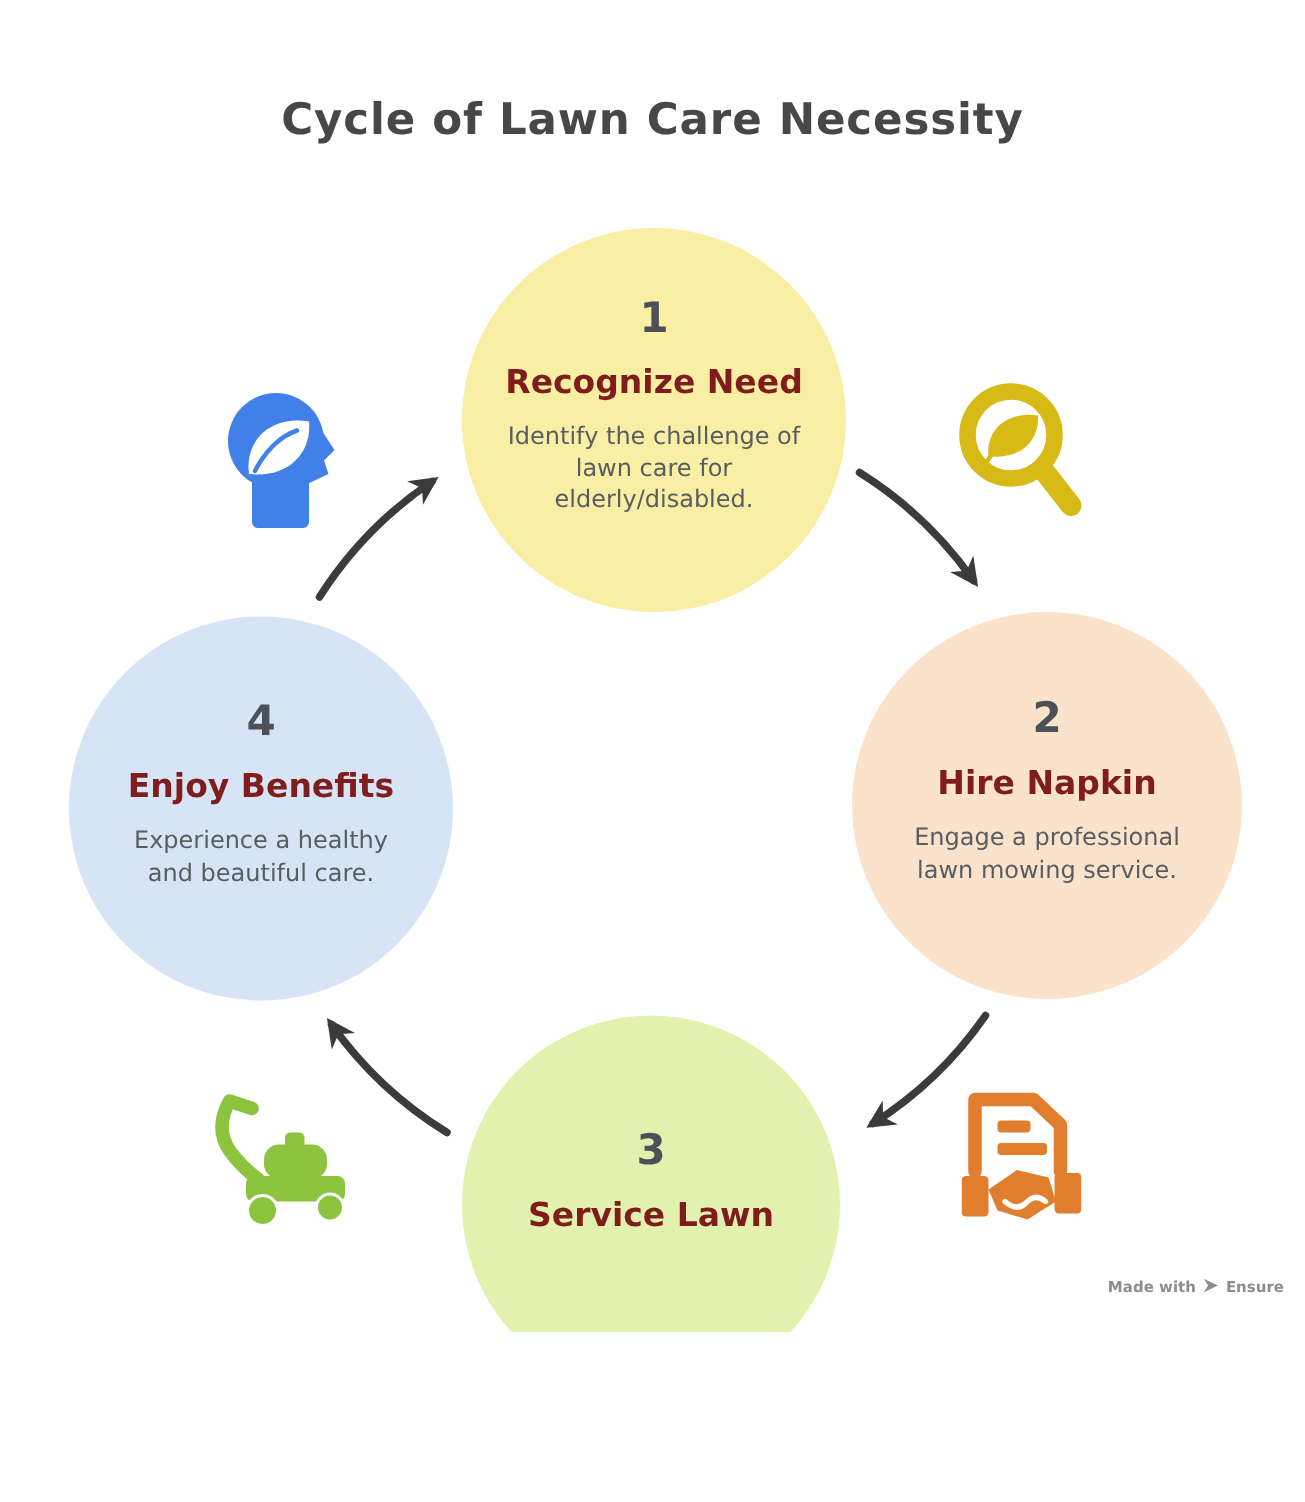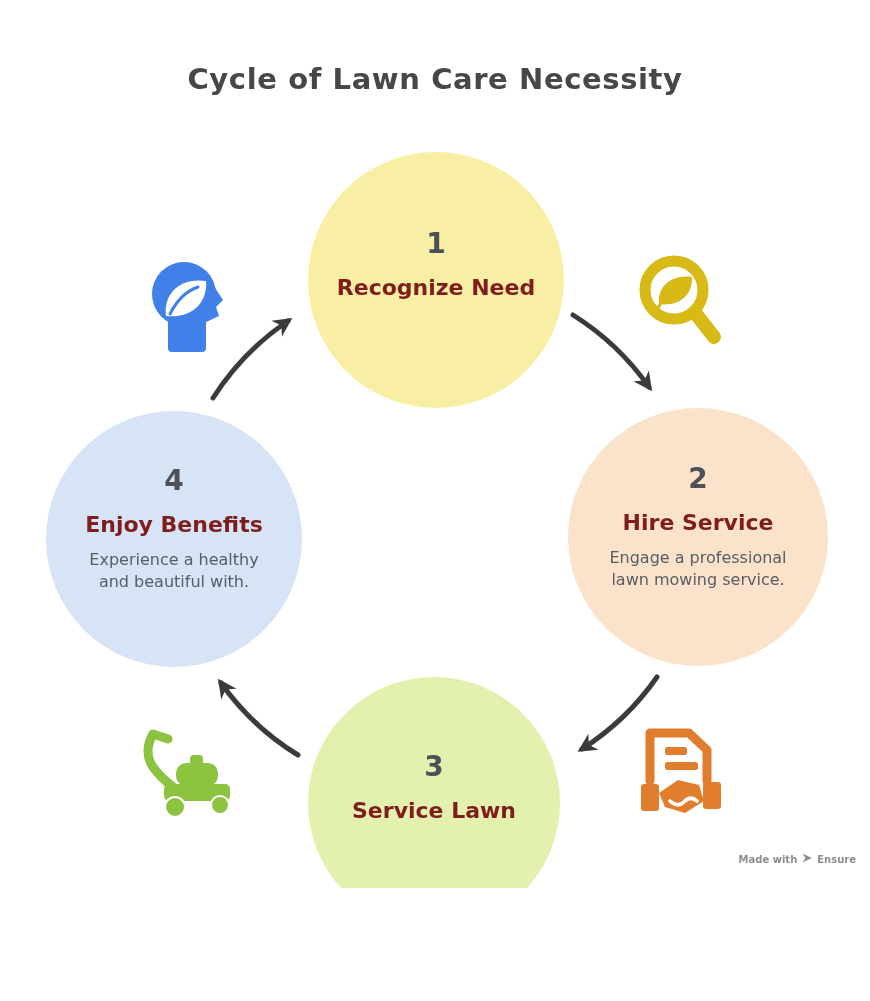--- a/index.html
+++ b/index.html
@@ -56,43 +56,44 @@
         <path d="M 657 677 A 264 264 0 0 1 582 749" marker-end="url(#ah)"></path>
         <path d="M 298 755 A 264 264 0 0 1 221 683" marker-end="url(#ah)"></path>
       </g>
     </svg>
   </div>
 
   <div class="step-circle c1" style="background-color: rgb(248, 239, 164);">
     <div class="step-inner">
       <div class="step-number">1</div>
       <div class="step-name">Recognize Need</div>
+      <p class="step-desc">Identify the challenge of lawn care for elderly/disabled.</p>
     </div>
   </div>
 
   <div class="step-circle c2" style="background-color: rgb(251, 227, 203);">
     <div class="step-inner">
       <div class="step-number">2</div>
-      <div class="step-name">Hire Service</div>
+      <div class="step-name">Hire Napkin</div>
       <p class="step-desc">Engage a professional lawn mowing service.</p>
     </div>
   </div>
 
   <div class="step-circle c3" style="background-color: rgb(226, 242, 174);">
     <div class="step-inner">
       <div class="step-number">3</div>
       <div class="step-name">Service Lawn</div>
     </div>
   </div>
 
   <div class="step-circle c4" style="background-color: rgb(214, 228, 246);">
     <div class="step-inner">
       <div class="step-number">4</div>
       <div class="step-name">Enjoy Benefits</div>
-      <p class="step-desc">Experience a healthy and beautiful with.</p>
+      <p class="step-desc">Experience a healthy and beautiful care.</p>
     </div>
   </div>
 
   <div class="icon i-mind" style="color: rgb(65, 128, 232);">
     <svg viewBox="0 0 86 94">
       <g fill="currentColor">
         <circle cx="38" cy="36" r="32"></circle>
         <path d="M56 10 L77 42 L70 49 L73 58 L56 66 Z"></path>
         <rect x="22" y="56" width="38" height="38" rx="4"></rect>
       </g>

